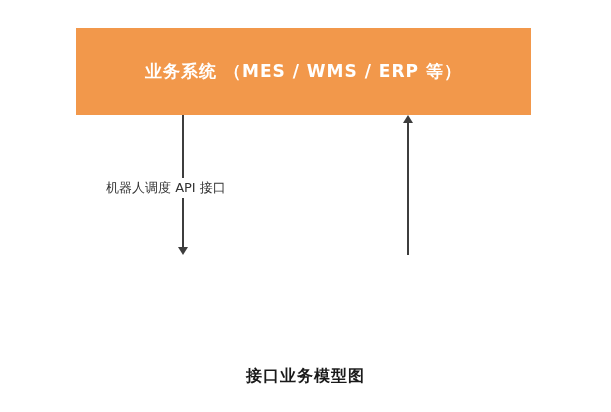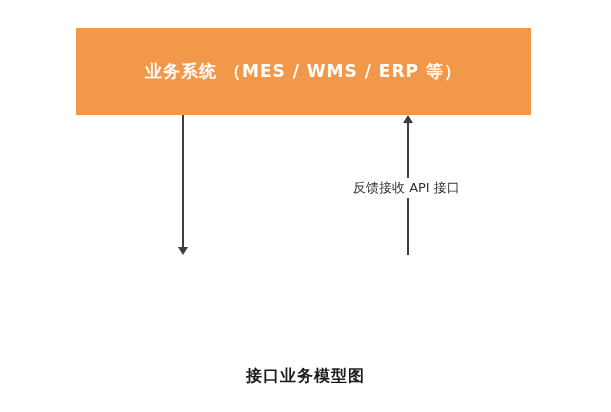--- a/index.html
+++ b/index.html
@@ -92,19 +92,19 @@
   <div class="arrow left">
     <div class="line"></div>
     <div class="head down"></div>
   </div>
 
   <div class="arrow right">
     <div class="head up"></div>
     <div class="line"></div>
   </div>
 
+  <div class="arrow-label left">机器人调度 API 接口</div>
 
-  <div class="arrow-label right">反馈接收 API 接口</div>
 
 
   <div class="caption">接口业务模型图</div>
 
 </div>
 
 </body></html>

